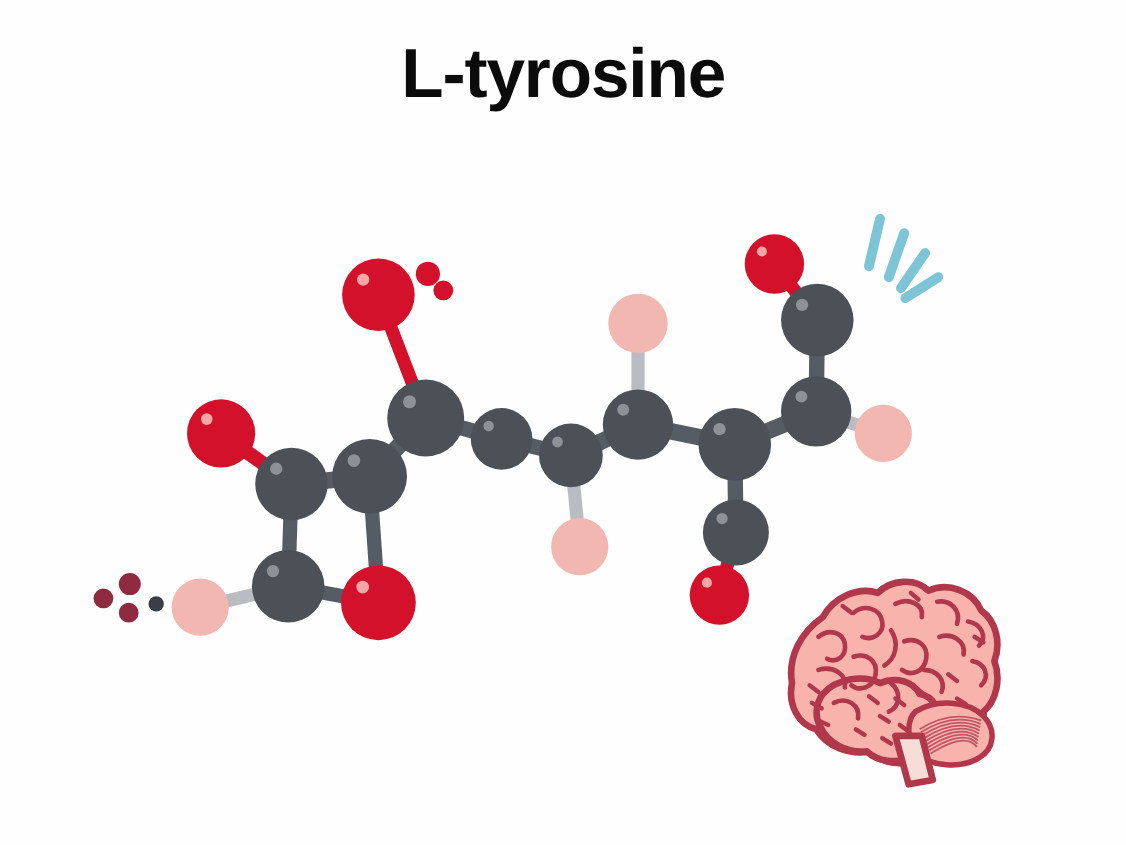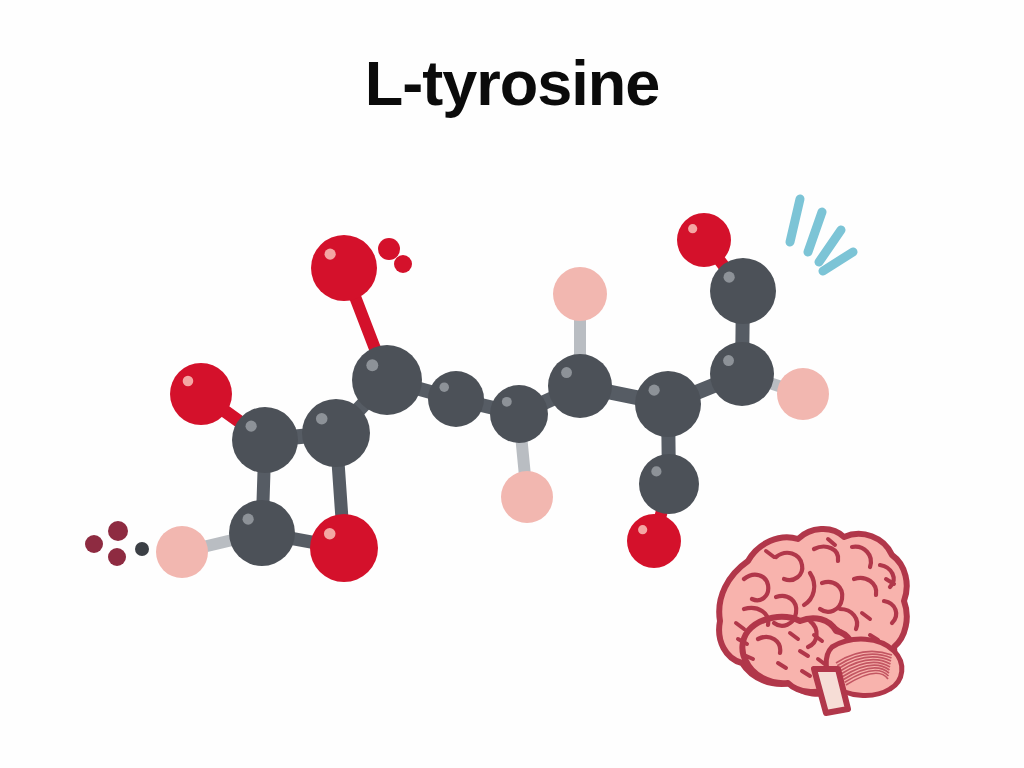--- a/index.html
+++ b/index.html
@@ -16,21 +16,21 @@
     position: relative;
   }
   #poster {
     position: relative;
     width: 1024px;
     height: 768px;
     background: #fefefe;
   }
   #title {
     position: absolute;
-    top: 50px;
+    top: 34px;
     left: 0;
     width: 1024px;
     text-align: center;
     font-family: "Liberation Sans", sans-serif;
     font-weight: bold;
     font-size: 63px;
     letter-spacing: -1px;
     color: #0b0b0b;
     line-height: 1.05;
     user-select: none;

